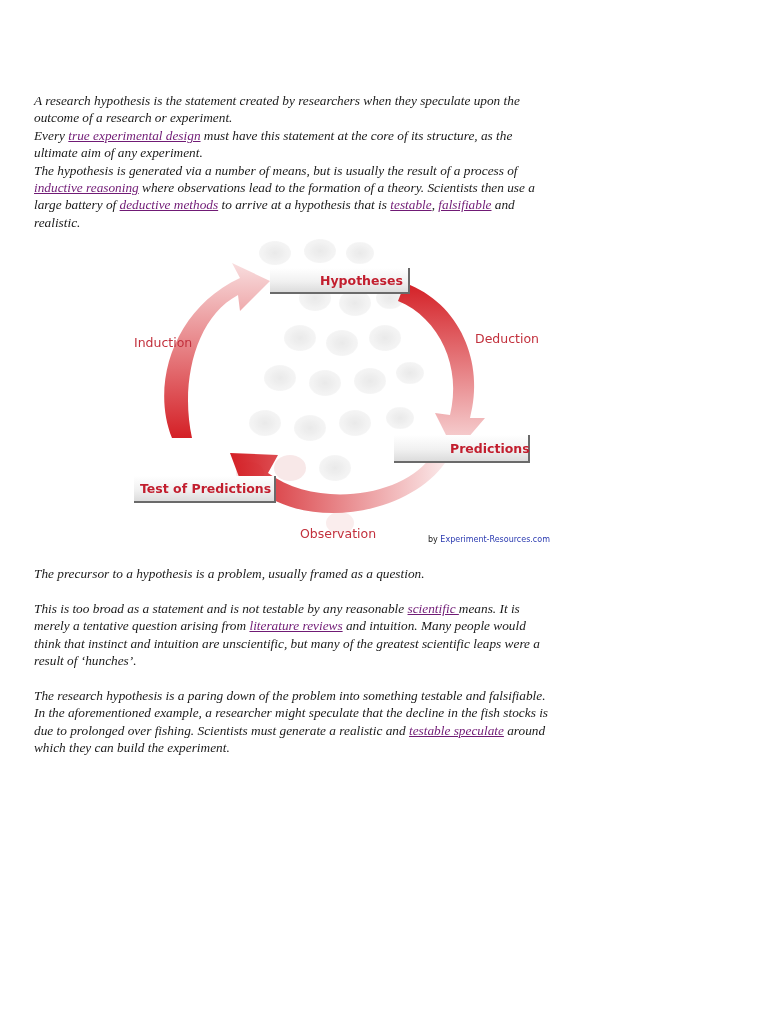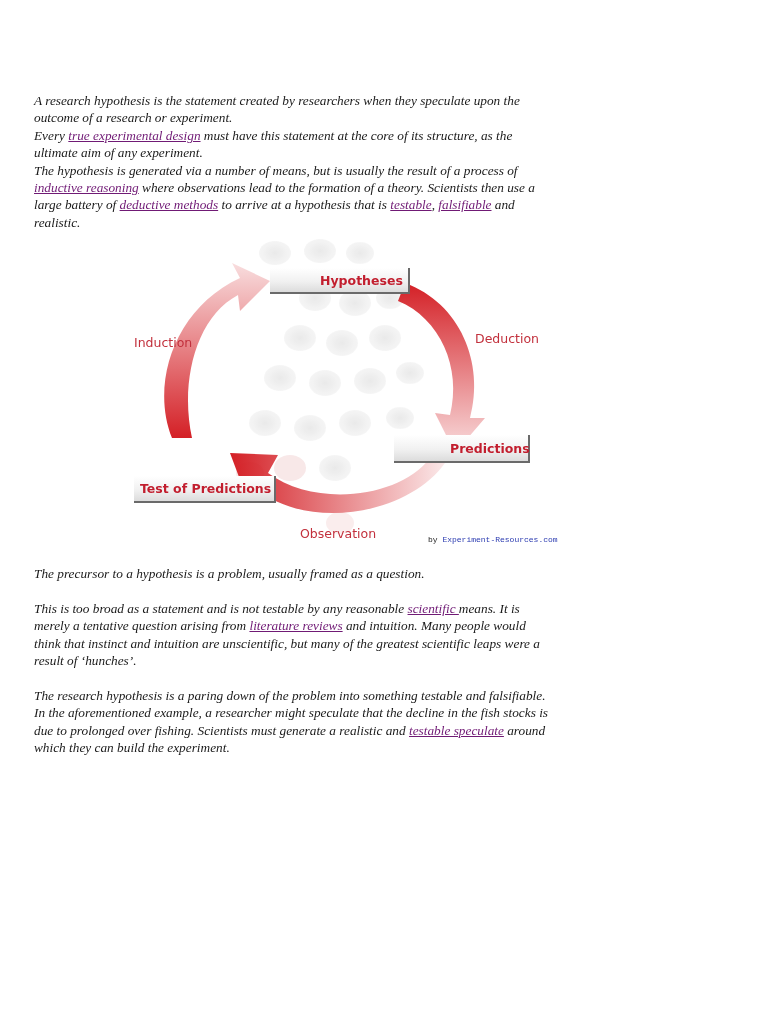--- a/index.html
+++ b/index.html
@@ -149,21 +149,21 @@
       <span>Predictions</span>
     </div>
     <div class="fig-box" style="left:54px; top:203px; width:142px; height:27px; padding-left:6px;margin-top:40px;">
       <span>Test of Predictions</span>
     </div>
 
     <div class="fig-label" style="left:54px; top:94px;margin-top:7px;">Induction</div>
     <div class="fig-label" style="left:395px; top:97px;">Deduction</div>
     <div class="fig-label" style="left:220px; top:292px;">Observation</div>
 
-    <div class="credit" style="left:348px; top:298px;font-family:Liberation Mono, monospace;">
+    <div class="credit" style="left:348px; top:298px;">
       <span>by </span><span class="site">Experiment-Resources.com</span>
     </div>
   </div>
 
   <p>The precursor to a hypothesis is a problem, usually framed as a question.</p>
 
 
 
   <p class="gap">
     <span>This is too broad as a statement and is not testable by any reasonable </span><a href="#">scientific </a><span>means. It is merely a tentative question arising from </span><a href="#">literature reviews</a><span> and intuition. Many people would think that instinct and intuition are unscientific, but many of the greatest scientific leaps were a result of ‘hunches’.</span>

